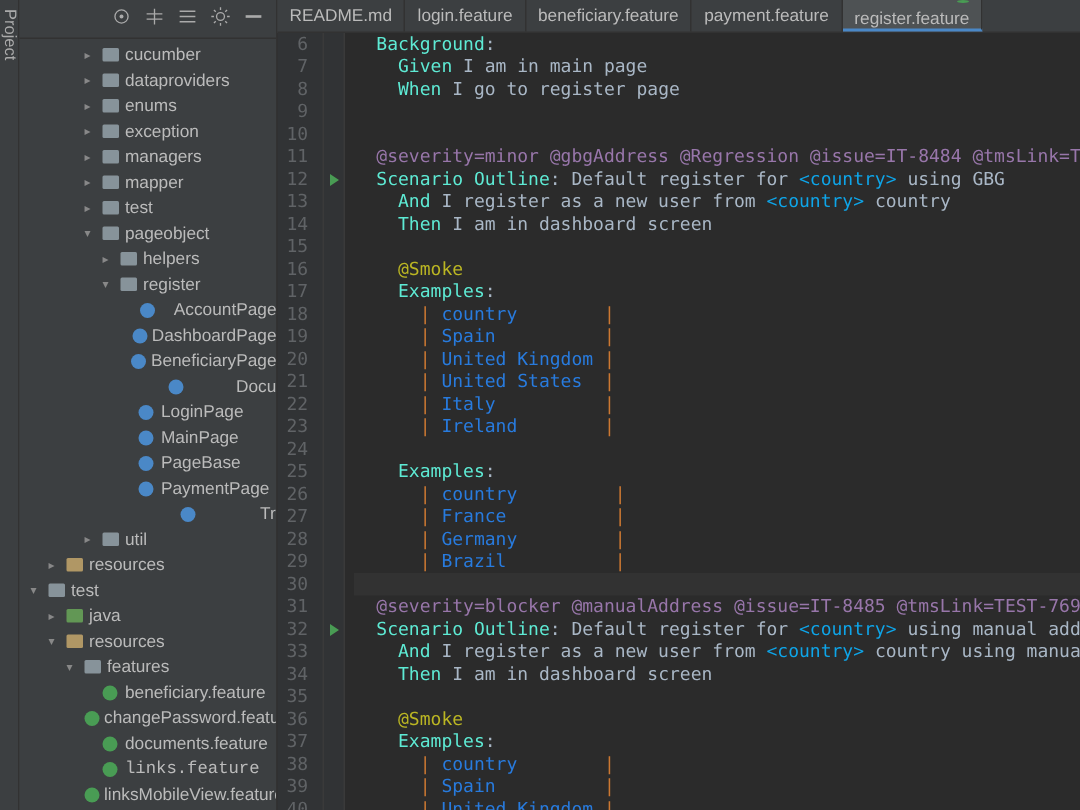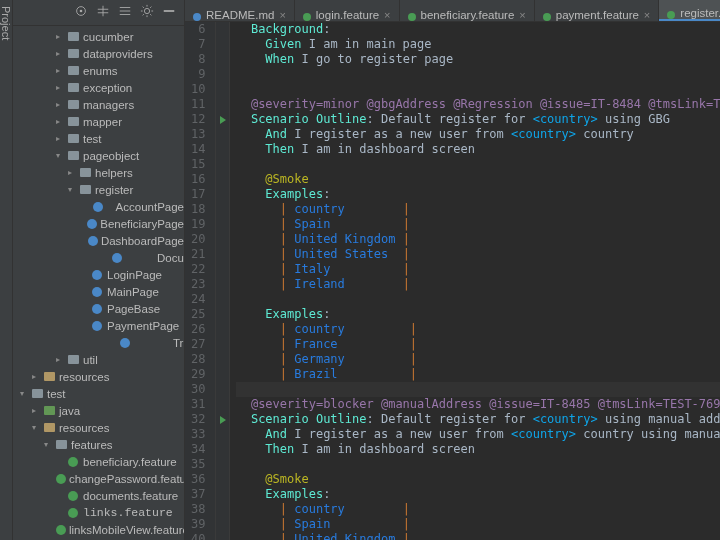--- a/index.html
+++ b/index.html
@@ -14,21 +14,21 @@
 .tree-arrow { width: 10px; height: 10px; display: inline-flex; align-items: center; justify-content: center; color: #888; font-size: 8px; }
 .tree-icon { width: 14px; height: 14px; margin: 0 3px; display: inline-flex; align-items: center; justify-content: center; }
 .dir-icon::before { content: ""; width: 11px; height: 9px; background: #87939a; border-radius: 1px; display: block; }
 .dir-icon.green::before { background: #629755; }
 .dir-icon.yellow::before { background: #b09765; }
 .class-icon::before { content: ""; width: 10px; height: 10px; border-radius: 50%; background: #4a88c7; display: block; }
 .feat-icon::before { content: ""; width: 10px; height: 10px; border-radius: 50%; background: #499c54; display: block; }
 .tree-label { color: #bbb; font-size: 11.5px; }
 .editor-area { flex: 1; display: flex; flex-direction: column; }
 .tabs { display: flex; background: #3c3f41; border-bottom: 1px solid #323232; height: 22px; }
-.tab { display: flex; align-items: flex-end; gap: 5px; padding: 0 8px; border-right: 1px solid #323232; font-size: 11.5px; color: #bbb; cursor: pointer; }
+.tab { display: flex; align-items: flex-end; gap: 5px; padding: 0 8px; border-right: 1px solid #323232; font-size: 11.5px; color: #bbb; cursor: pointer; flex-direction: column; }
 .tab.active { background: #4e5254; border-bottom: 2px solid #4a88c7; }
 .tab-dot { width: 8px; height: 8px; border-radius: 50%; }
 .tab-close { color: #888; font-size: 11px; }
 .editor { flex: 1; display: flex; background: #2b2b2b; font-family: "Consolas", monospace; font-size: 12px; overflow: hidden; }
 .gutter { background: #313335; color: #606366; text-align: right; padding: 0 10px 0 6px; user-select: none; border-right: 1px solid #3a3a3a; }
 .gutter .ln { height: 15px; line-height: 15px; }
 .runmark { background: #313335; width: 14px; border-right: 1px solid #3a3a3a; }
 .runmark .ln { height: 15px; display: flex; align-items: center; justify-content: center; }
 .run-tri { width: 0; height: 0; border-left: 6px solid #499c54; border-top: 4px solid transparent; border-bottom: 4px solid transparent; }
 .code { flex: 1; padding-left: 6px; }
@@ -118,26 +118,26 @@
           <span class="tree-label">register</span>
         </div>
         <div class="tree-row" style="padding-left: 64px; gap: 10px;">
           <span class="tree-arrow"></span>
           <span class="tree-icon class-icon"></span>
           <span class="tree-label">AccountPage</span>
         </div>
         <div class="tree-row" style="padding-left: 64px;">
           <span class="tree-arrow"></span>
           <span class="tree-icon class-icon"></span>
+          <span class="tree-label">DashboardPage</span>
+        </div>
+        <div class="tree-row" style="padding-left: 64px;">
+          <span class="tree-arrow"></span>
+          <span class="tree-icon class-icon"></span>
           <span class="tree-label">BeneficiaryPage</span>
-        </div>
-        <div class="tree-row" style="padding-left: 64px;">
-          <span class="tree-arrow"></span>
-          <span class="tree-icon class-icon"></span>
-          <span class="tree-label">DashboardPage</span>
         </div>
         <div class="tree-row" style="padding-left: 64px; gap: 32px;">
           <span class="tree-arrow"></span>
           <span class="tree-icon class-icon"></span>
           <span class="tree-label">DocumentsPage</span>
         </div>
         <div class="tree-row" style="padding-left: 64px;">
           <span class="tree-arrow"></span>
           <span class="tree-icon class-icon"></span>
           <span class="tree-label">LoginPage</span>

